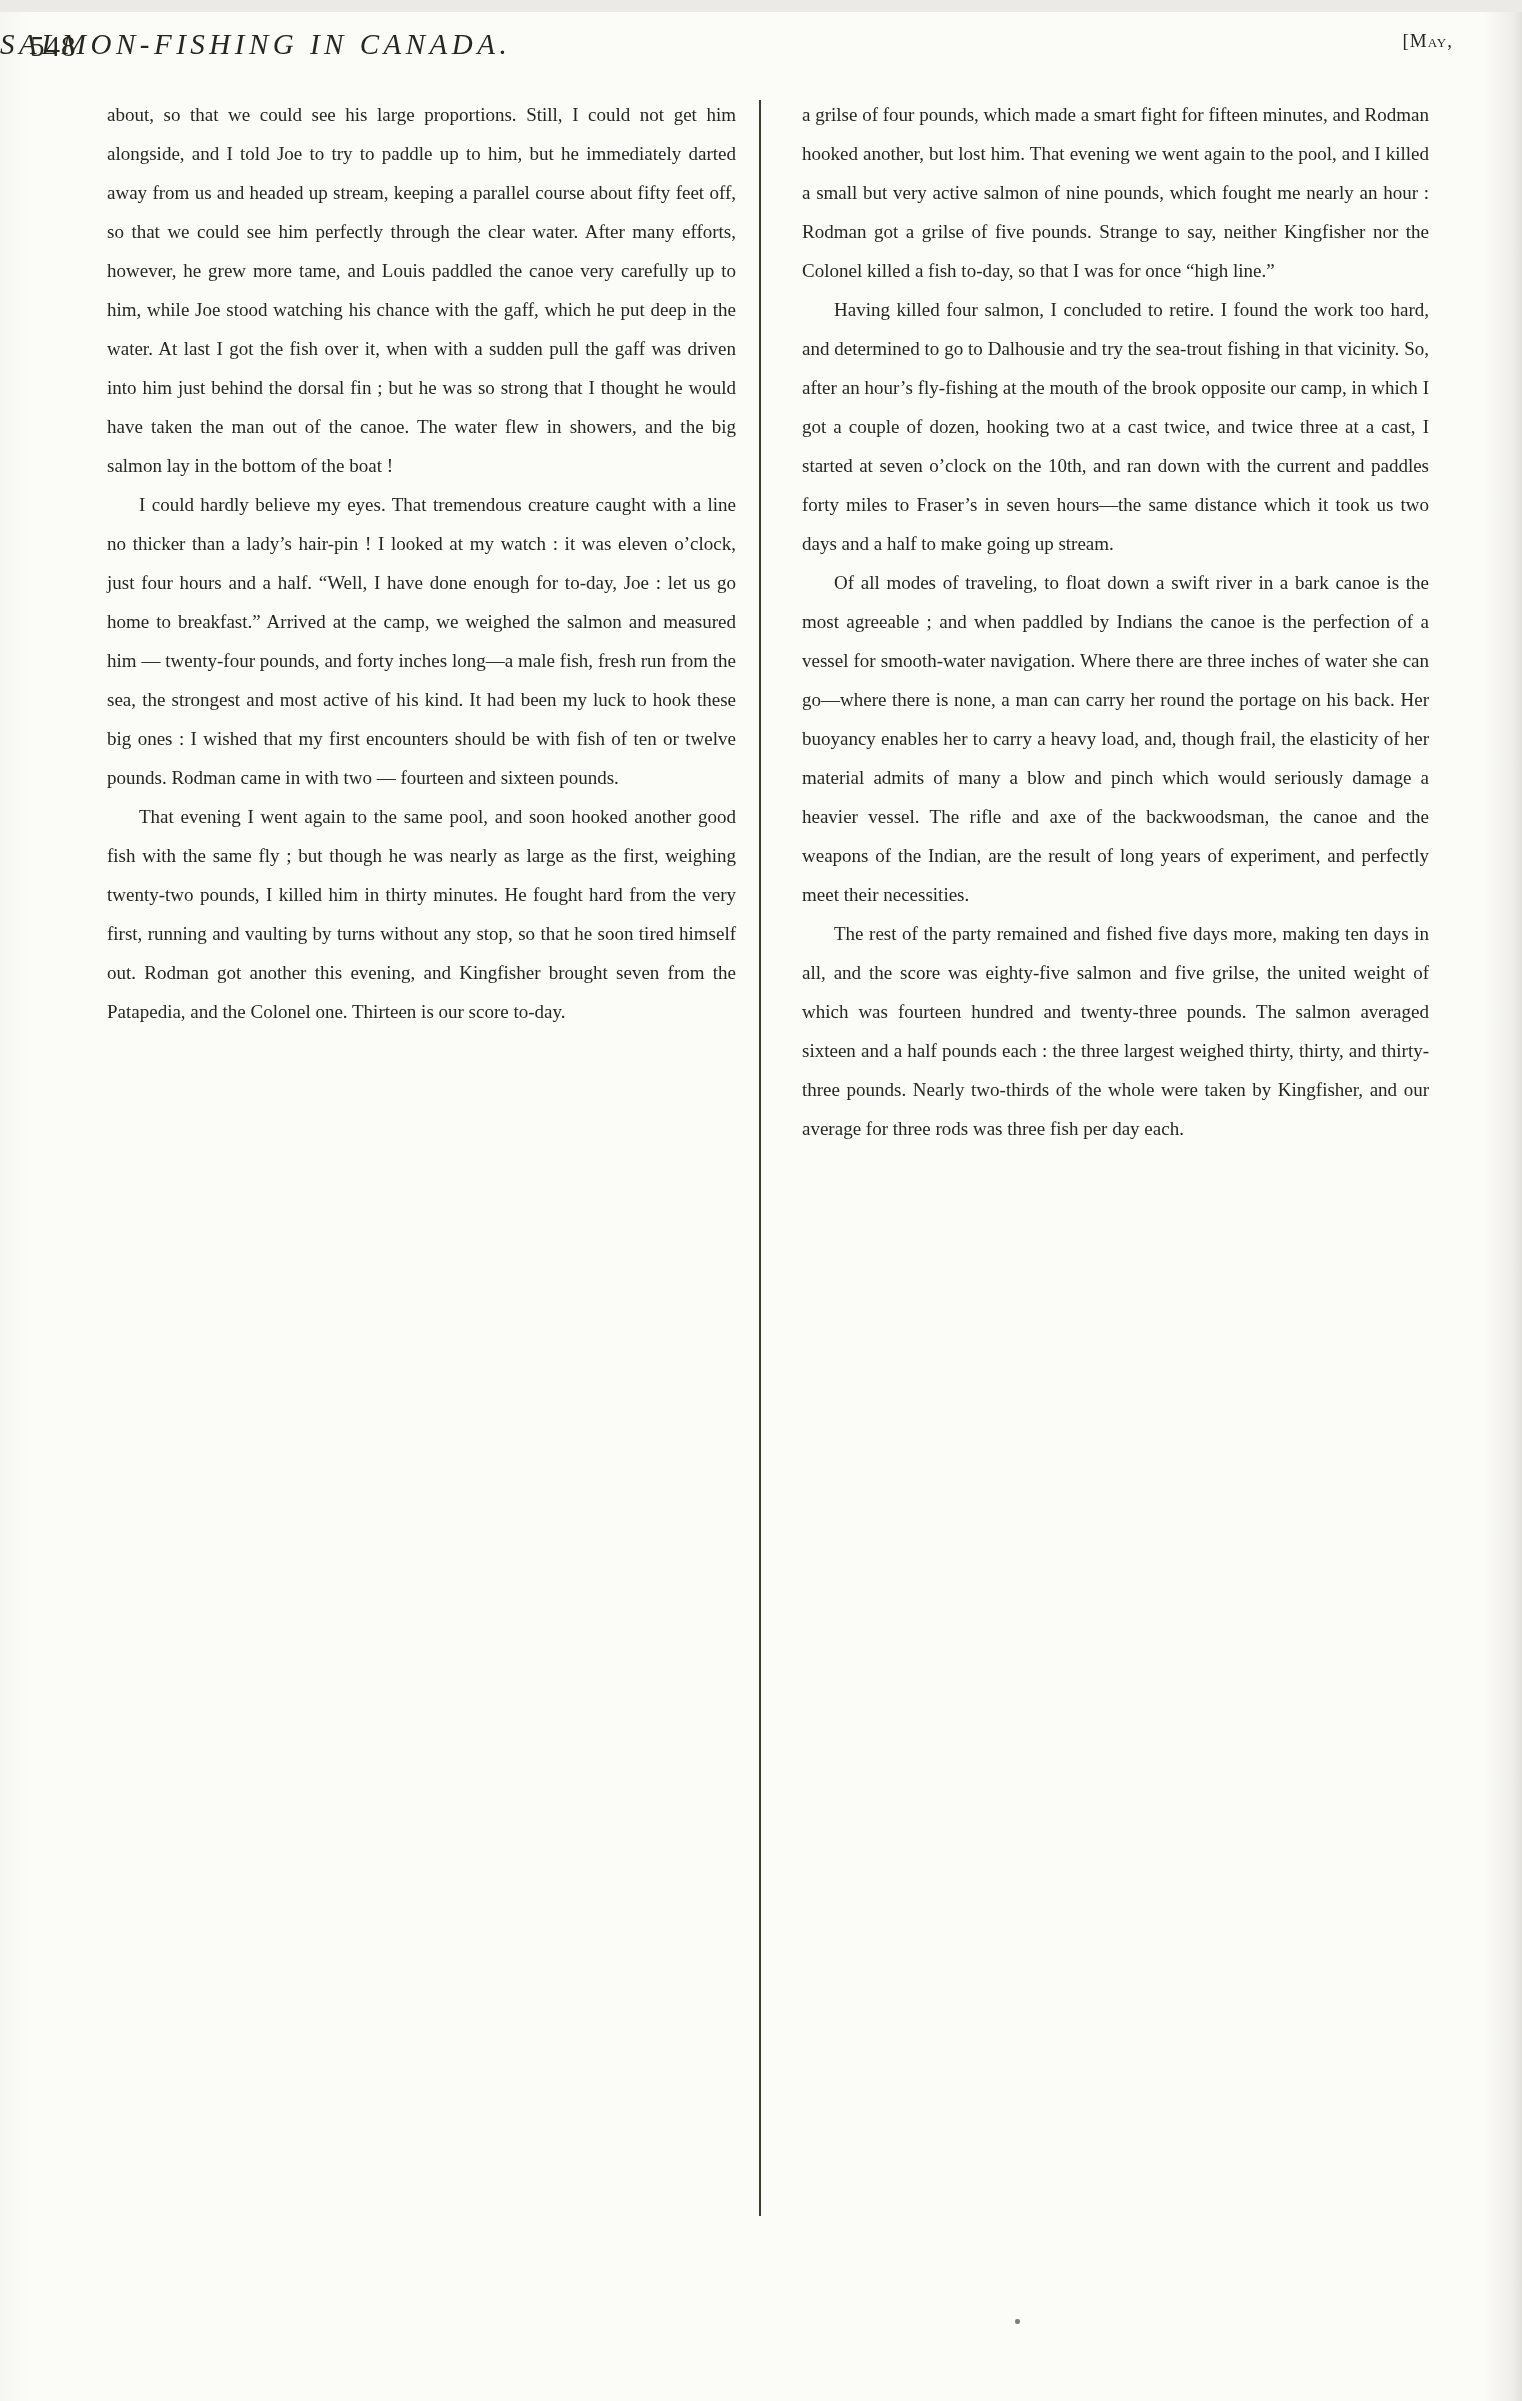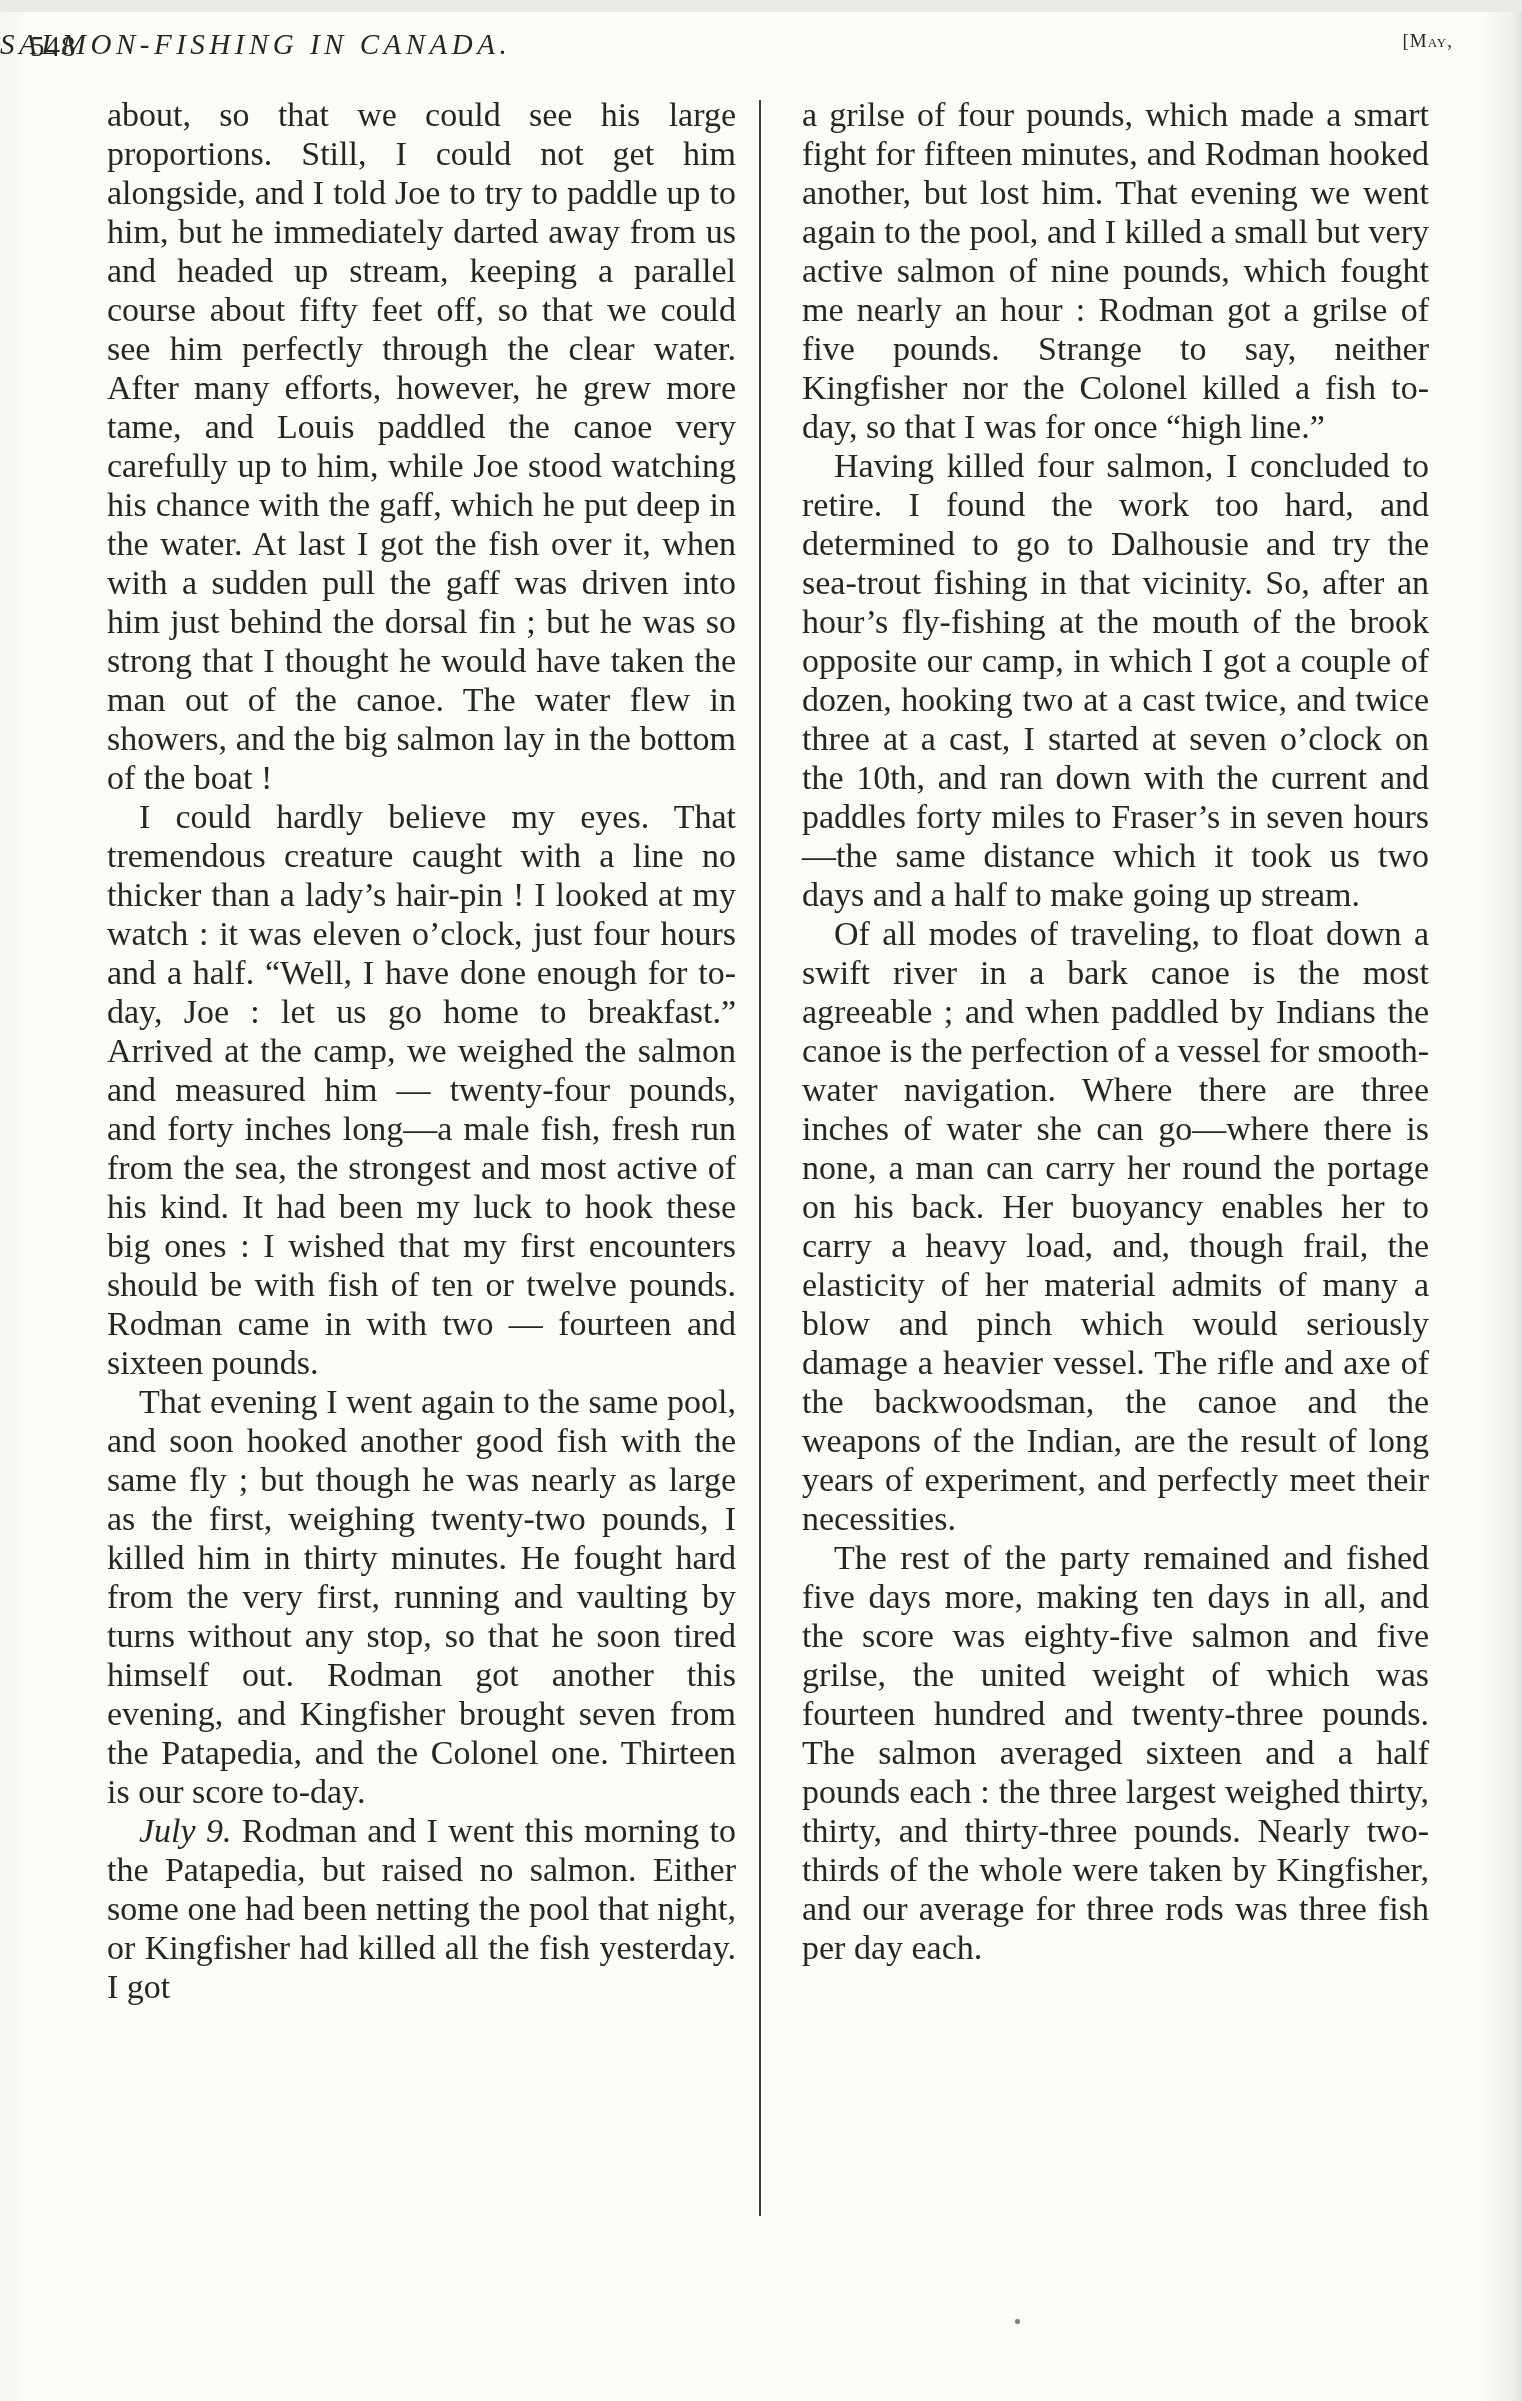--- a/index.html
+++ b/index.html
@@ -41,21 +41,21 @@
     top: 18px;
     font-size: 19px;
     font-variant: small-caps;
     letter-spacing: 1px;
   }
 
   
   .column {
     position: absolute;
     top: 83px;
-    font-size: 34px;
+    font-size: 19px;
     line-height: 39px;
     text-align: justify;
     text-justify: inter-word;
     hyphens: auto;
     -webkit-hyphens: auto;
   }
   .column-left  { left: 107px;  width: 629px; }
   .column-right { left: 802px; width: 627px; }
 
   .column p { margin: 0; text-indent: 32px; }
@@ -92,21 +92,20 @@
   <span class="page-number">548</span>
 
   <span class="running-title">SALMON-FISHING IN CANADA.</span>
 
   <span class="issue-date">[May,</span>
 
   <section class="column column-left">
     <p class="continuation">about, so that we could see his large proportions.  Still, I could not get him alongside, and I told Joe to try to paddle up to him, but he immediately darted away from us and headed up stream, keeping a parallel course about fifty feet off, so that we could see him perfectly through the clear water.  After many efforts, however, he grew more tame, and Louis paddled the canoe very carefully up to him, while Joe stood watching his chance with the gaff, which he put deep in the water.  At last I got the fish over it, when with a sudden pull the gaff was driven into him just behind the dorsal fin ; but he was so strong that I thought he would have taken the man out of the canoe.  The water flew in showers, and the big salmon lay in the bottom of the boat !</p>
     <p>I could hardly believe my eyes.  That tremendous creature caught with a line no thicker than a lady’s hair-pin !  I looked at my watch : it was eleven o’clock, just four hours and a half. “Well, I have done enough for to-day, Joe : let us go home to breakfast.”  Arrived at the camp, we weighed the salmon and measured him — twenty-four pounds, and forty inches long—a male fish, fresh run from the sea, the strongest and most active of his kind.  It had been my luck to hook these big ones : I wished that my first encounters should be with fish of ten or twelve pounds. Rodman came in with two — fourteen and sixteen pounds.</p>
     <p>That evening I went again to the same pool, and soon hooked another good fish with the same fly ; but though he was nearly as large as the first, weighing twenty-two pounds, I killed him in thirty minutes.  He fought hard from the very first, running and vaulting by turns without any stop, so that he soon tired himself out.  Rodman got another this evening, and Kingfisher brought seven from the Patapedia, and the Colonel one.  Thirteen is our score to-day.</p>
-    <p><span class="lead-italic">July 9.</span> <span>Rodman and I went this morning to the Patapedia, but raised no salmon.  Either some one had been netting the pool that night, or Kingfisher had killed all the fish yesterday.  I got</span></p>
   </section>
 
   <div class="column-divider"></div>
 
   <section class="column column-right">
     <p class="continuation">a grilse of four pounds, which made a smart fight for fifteen minutes, and Rodman hooked another, but lost him. That evening we went again to the pool, and I killed a small but very active salmon of nine pounds, which fought me nearly an hour : Rodman got a grilse of five pounds.  Strange to say, neither Kingfisher nor the Colonel killed a fish to-day, so that I was for once “high line.”</p>
     <p>Having killed four salmon, I concluded to retire.  I found the work too hard, and determined to go to Dalhousie and try the sea-trout fishing in that vicinity.  So, after an hour’s fly-fishing at the mouth of the brook opposite our camp, in which I got a couple of dozen, hooking two at a cast twice, and twice three at a cast, I started at seven o’clock on the 10th, and ran down with the current and paddles forty miles to Fraser’s in seven hours—the same distance which it took us two days and a half to make going up stream.</p>
     <p>Of all modes of traveling, to float down a swift river in a bark canoe is the most agreeable ; and when paddled by Indians the canoe is the perfection of a vessel for smooth-water navigation. Where there are three inches of water she can go—where there is none, a man can carry her round the portage on his back.  Her buoyancy enables her to carry a heavy load, and, though frail, the elasticity of her material admits of many a blow and pinch which would seriously damage a heavier vessel.  The rifle and axe of the backwoodsman, the canoe and the weapons of the Indian, are the result of long years of experiment, and perfectly meet their necessities.</p>
     <p>The rest of the party remained and fished five days more, making ten days in all, and the score was eighty-five salmon and five grilse, the united weight of which was fourteen hundred and twenty-three pounds.  The salmon averaged sixteen and a half pounds each : the three largest weighed thirty, thirty, and thirty-three pounds.  Nearly two-thirds of the whole were taken by Kingfisher, and our average for three rods was three fish per day each.</p>
   </section>

